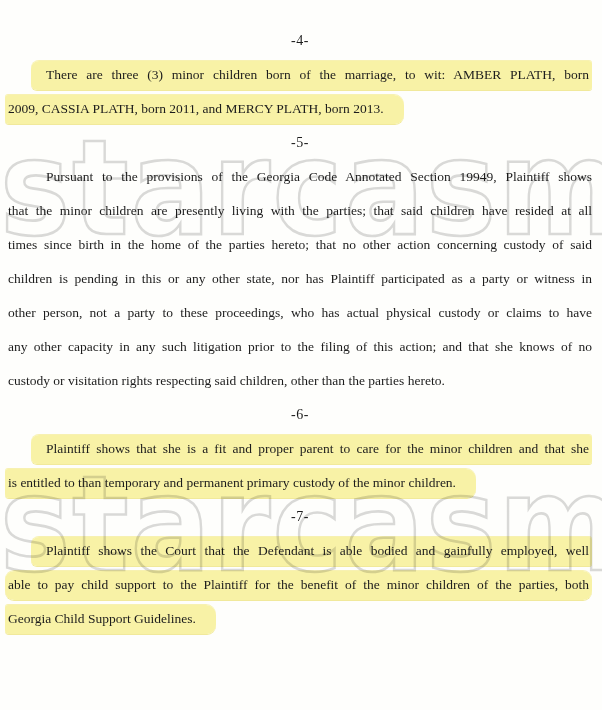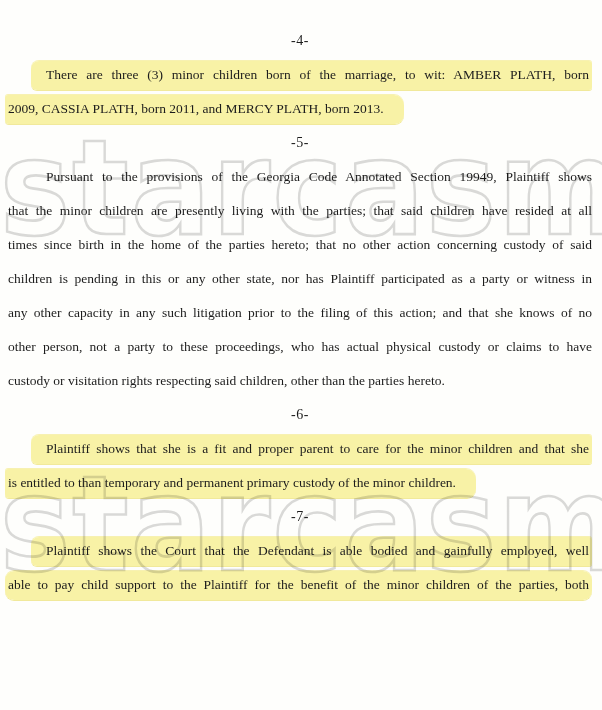--- a/index.html
+++ b/index.html
@@ -90,30 +90,31 @@
     <div class="line first"><span class="hl">There are three (3) minor children born of the marriage, to wit: AMBER PLATH, born</span></div>
     <div class="line last"><span class="hl">2009, CASSIA PLATH, born 2011, and MERCY PLATH, born 2013.</span></div>
   </div>
 
   <div class="section">
     <div class="secnum">-5-</div>
     <div class="line first"><span>Pursuant to the provisions of the Georgia Code Annotated Section 19949, Plaintiff shows</span></div>
     <div class="line"><span>that the minor children are presently living with the parties; that said children have resided at all</span></div>
     <div class="line"><span>times since birth in the home of the parties hereto; that no other action concerning custody of said</span></div>
     <div class="line"><span>children is pending in this or any other state, nor has Plaintiff participated as a party or witness in</span></div>
+    <div class="line"><span>other person, not a party to these proceedings, who has actual physical custody or claims to have</span></div>
     <div class="line"><span>any other capacity in any such litigation prior to the filing of this action; and that she knows of no</span></div>
-    <div class="line"><span>other person, not a party to these proceedings, who has actual physical custody or claims to have</span></div>
     <div class="line last"><span>custody or visitation rights respecting said children, other than the parties hereto.</span></div>
   </div>
 
   <div class="section">
     <div class="secnum">-6-</div>
     <div class="line first"><span class="hl">Plaintiff shows that she is a fit and proper parent to care for the minor children and that she</span></div>
     <div class="line last"><span class="hl">is entitled to than temporary and permanent primary custody of the minor children.</span></div>
   </div>
 
   <div class="section">
     <div class="secnum">-7-</div>
     <div class="line first"><span class="hl">Plaintiff shows the Court that the Defendant is able bodied and gainfully employed, well</span></div>
     <div class="line"><span class="hl">able to pay child support to the Plaintiff for the benefit of the minor children of the parties, both</span></div>
+    <div class="line last"><span class="hl">Georgia Child Support Guidelines.</span></div>
   </div>
 
 </div>
 
 </body></html>

